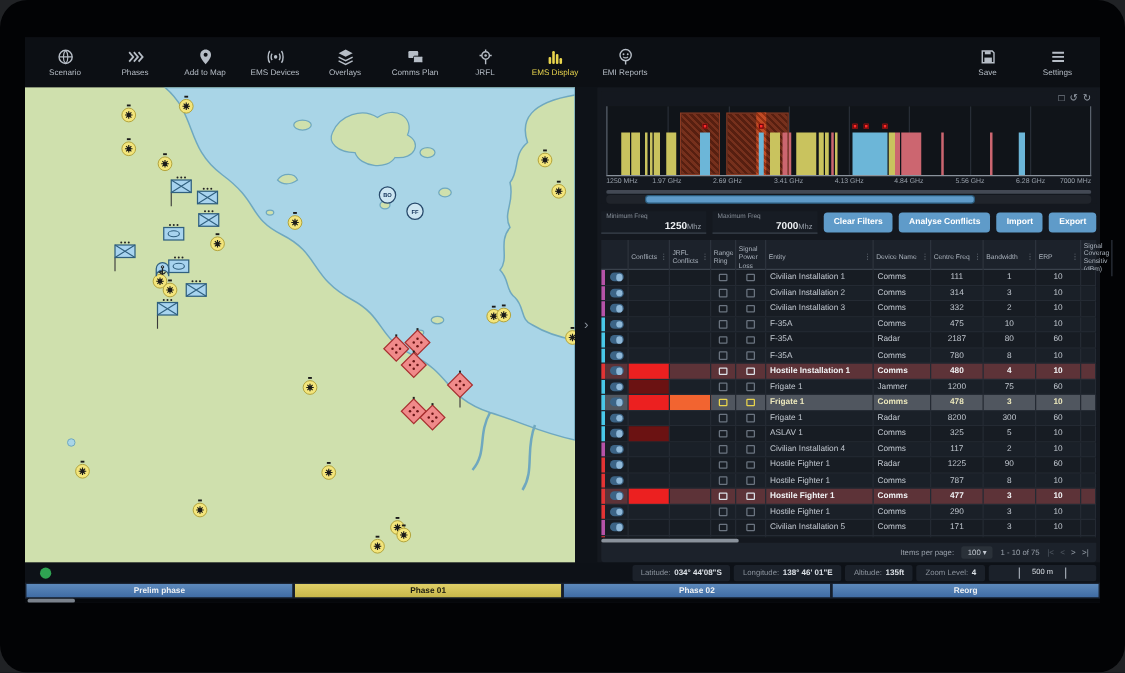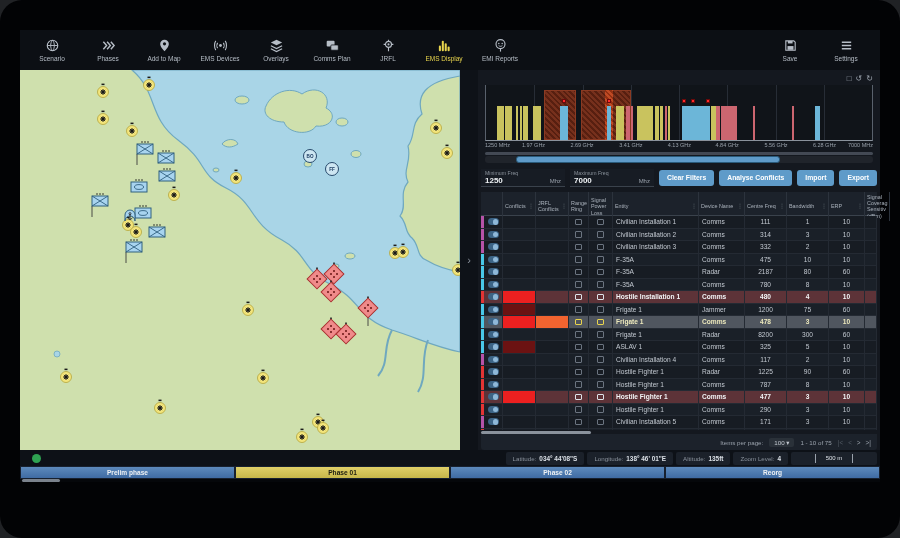--- a/index.html
+++ b/index.html
@@ -42,21 +42,21 @@
   .tick.last { transform:translateX(-100%); }
   .spec-scroll { position:relative; height:12px; margin:0 4px; }
   .spec-scroll .track1 { position:absolute; top:1px; left:0; right:0; height:3px; background:#6a7280; border-radius:2px; opacity:.55; }
   .spec-scroll .track2 { position:absolute; top:5px; left:0; right:0; height:7px; background:#20242b; border-radius:3px; }
   .spec-scroll .thumb { position:absolute; top:5px; height:7px; background:#5f9bc9; border:1px solid #2a5a7a; border-radius:3px; cursor:pointer; }
 
   
   .filter-row { height:25px; display:flex; align-items:center; gap:5px; margin-top:2px; }
   .f-input { width:105px; background:#171c24; border-bottom:1px solid #3a424c; padding:1px 4px; cursor:text; }
   .f-input .fl { font-size:5.2px; color:#8a929c; }
-  .f-input .frow { display:flex; justify-content:space-between; align-items:baseline; }
+  .f-input .frow { display:flex; justify-content:flex-end; align-items:baseline; }
   .f-input .fv { font-size:8px; color:#eef1f4; font-weight:bold; }
   .f-input .fu { font-size:6px; color:#9aa2ac; }
   .btn { height:16px; background:#5f9bc9; color:#fff; border:none; border-radius:3px; font-size:6.8px; font-family:"Liberation Sans",sans-serif; padding:0 8px; cursor:pointer; white-space:nowrap; font-weight:bold; }
 
   
   .grid-cols { display:grid; grid-template-columns:22px 33px 33px 20px 24px 86px 46px 42px 42px 36px 1fr; }
   .thead { height:24px; background:#1c222b; border-bottom:1px solid #3a424c; margin-top:2px; }
   .th { position:relative; font-size:5.4px; color:#aab2bc; padding:2px 2px; display:flex; align-items:center; line-height:1.15; border-right:1px solid #2c333d; }
   .th .kebab { position:absolute; right:1px; color:#78808a; font-size:6px; }
   .tbody { flex:1; overflow:hidden; }

